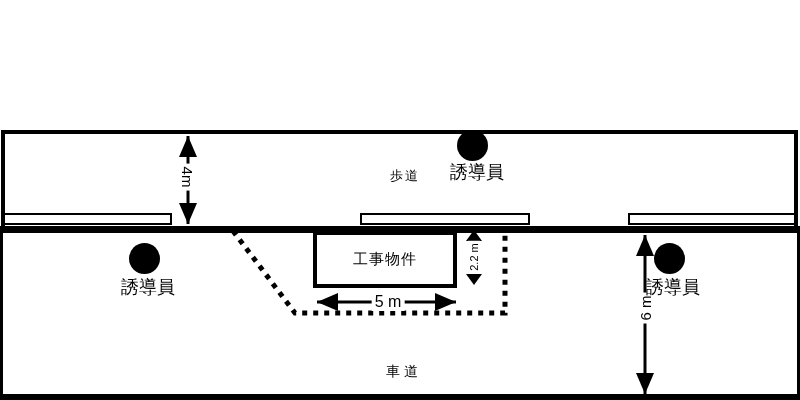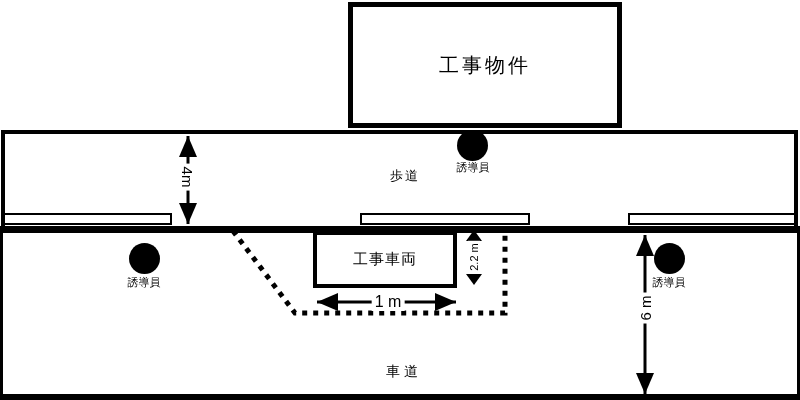--- a/index.html
+++ b/index.html
@@ -34,21 +34,21 @@
   
   .vehicle{
     left:313px;top:231px;width:144px;height:57px;border:4px solid #000;background:#fff;
     display:flex;align-items:center;justify-content:center;font-size:15px;letter-spacing:1px;z-index:4;
   }
   
   .dot{width:31px;height:31px;border-radius:50%;background:#000;z-index:5;}
   .dot.d-top{left:457px;top:130px;}
   .dot.d-left{left:129px;top:243px;}
   .dot.d-right{left:654px;top:243px;}
-  .flabel{width:46px;text-align:center;font-size:11px;z-index:6;white-space:nowrap;}
+  .flabel{width:46px;text-align:center;font-size:18px;z-index:6;white-space:nowrap;}
   .flabel.f-top{left:450px;top:160px;}
   .flabel.f-left{left:121px;top:275px;}
   .flabel.f-right{left:646px;top:275px;}
   
   .sidewalk-label{left:370px;top:167px;width:70px;text-align:center;font-size:13px;letter-spacing:2px;z-index:4;}
   .road-label{left:364px;top:363px;width:80px;text-align:center;font-size:14px;letter-spacing:4px;z-index:4;}
   
   .dim{background:#fff;padding:0 3px;white-space:nowrap;z-index:6;}
   .dim-4m{left:187px;top:177px;transform:translate(-50%,-50%) rotate(90deg);font-size:15px;}
   .dim-6m{left:645px;top:308px;transform:translate(-50%,-50%) rotate(-90deg);font-size:15px;}
@@ -64,26 +64,23 @@
   <div class="abs sidewalk"></div>
 
   <div class="abs road"></div>
 
   <div class="abs divider"></div>
 
   <div class="abs curb c1"></div>
   <div class="abs curb c2"></div>
   <div class="abs curb c3"></div>
 
-  <div class="abs building">
-    <span>工事物件</span>
-  </div>
 
   <div class="abs vehicle">
-    <span>工事車両</span>
+    <span>工事物件</span>
   </div>
 
   <svg class="overlay" width="800" height="400" viewBox="0 0 800 400">
     <defs>
       <marker id="arr" markerWidth="7" markerHeight="6" refX="7" refY="3" orient="auto-start-reverse" markerUnits="strokeWidth">
         <path d="M0,0 L7,3 L0,6 Z" fill="#000"></path>
       </marker>
     </defs>
 
     <line x1="188" y1="136" x2="188" y2="224" stroke="#000" stroke-width="3" marker-start="url(#arr)" marker-end="url(#arr)"></line>
@@ -96,21 +93,21 @@
     <polygon points="466,274 482,274 474,285" fill="#000"></polygon>
 
     <polyline points="233,231 295,313 505,313 505,231" fill="none" stroke="#000" stroke-width="5" stroke-dasharray="5 6"></polyline>
   </svg>
 
   <div class="abs sidewalk-label">歩道</div>
   <div class="abs road-label">車道</div>
 
   <div class="abs dim dim-4m">4m</div>
   <div class="abs dim dim-6m">6 m</div>
-  <div class="abs dim dim-5m">1 m</div>
+  <div class="abs dim dim-5m">5 m</div>
   <div class="abs dim dim-22m">2.2 m</div>
 
   <div class="abs dot d-top"></div>
   <div class="abs flabel f-top">誘導員</div>
 
   <div class="abs dot d-left"></div>
   <div class="abs flabel f-left">誘導員</div>
 
   <div class="abs dot d-right"></div>
   <div class="abs flabel f-right">誘導員</div>

